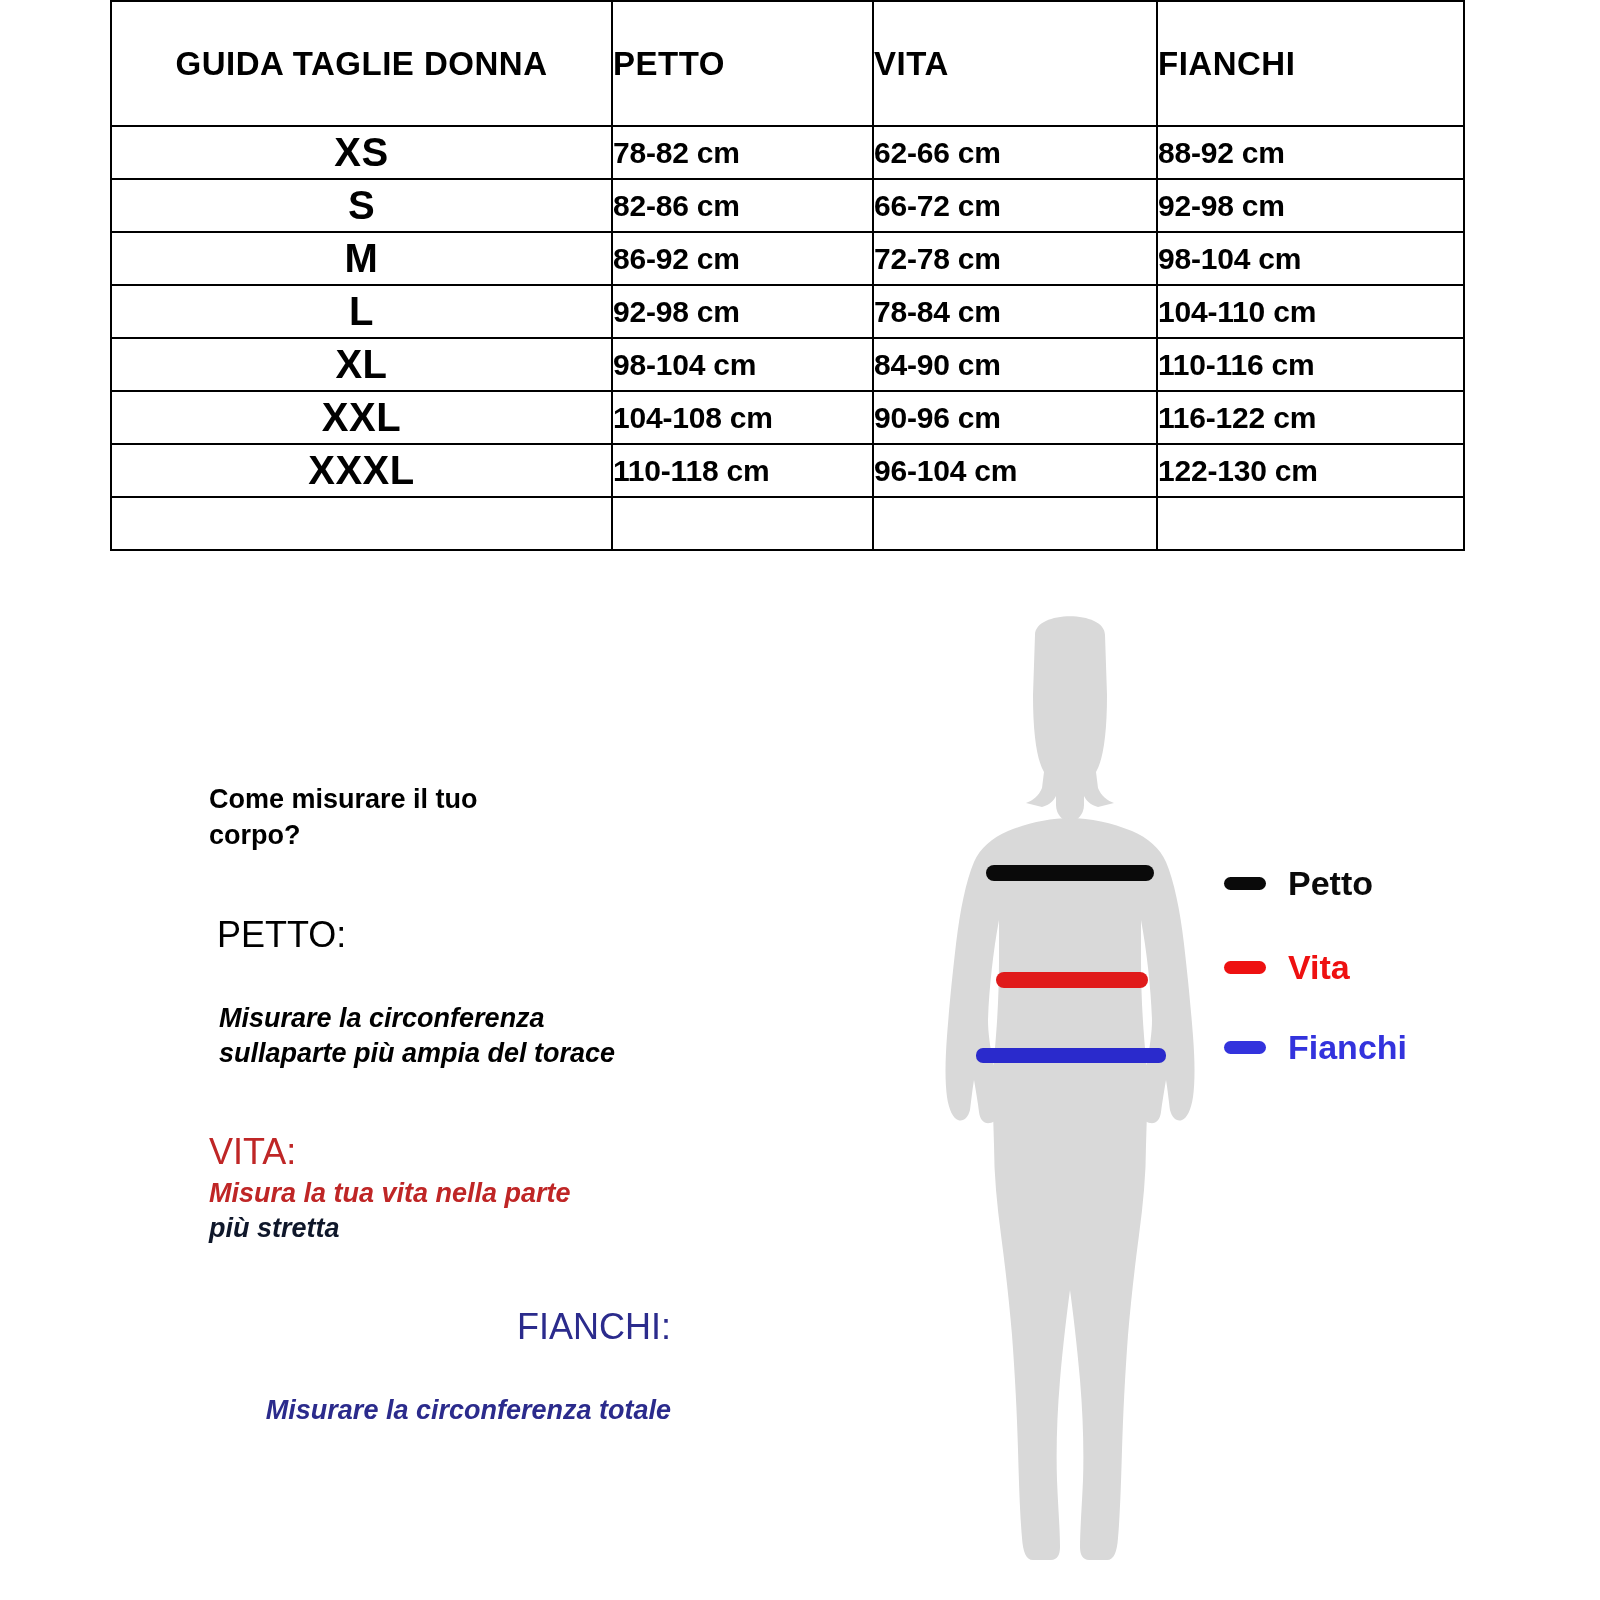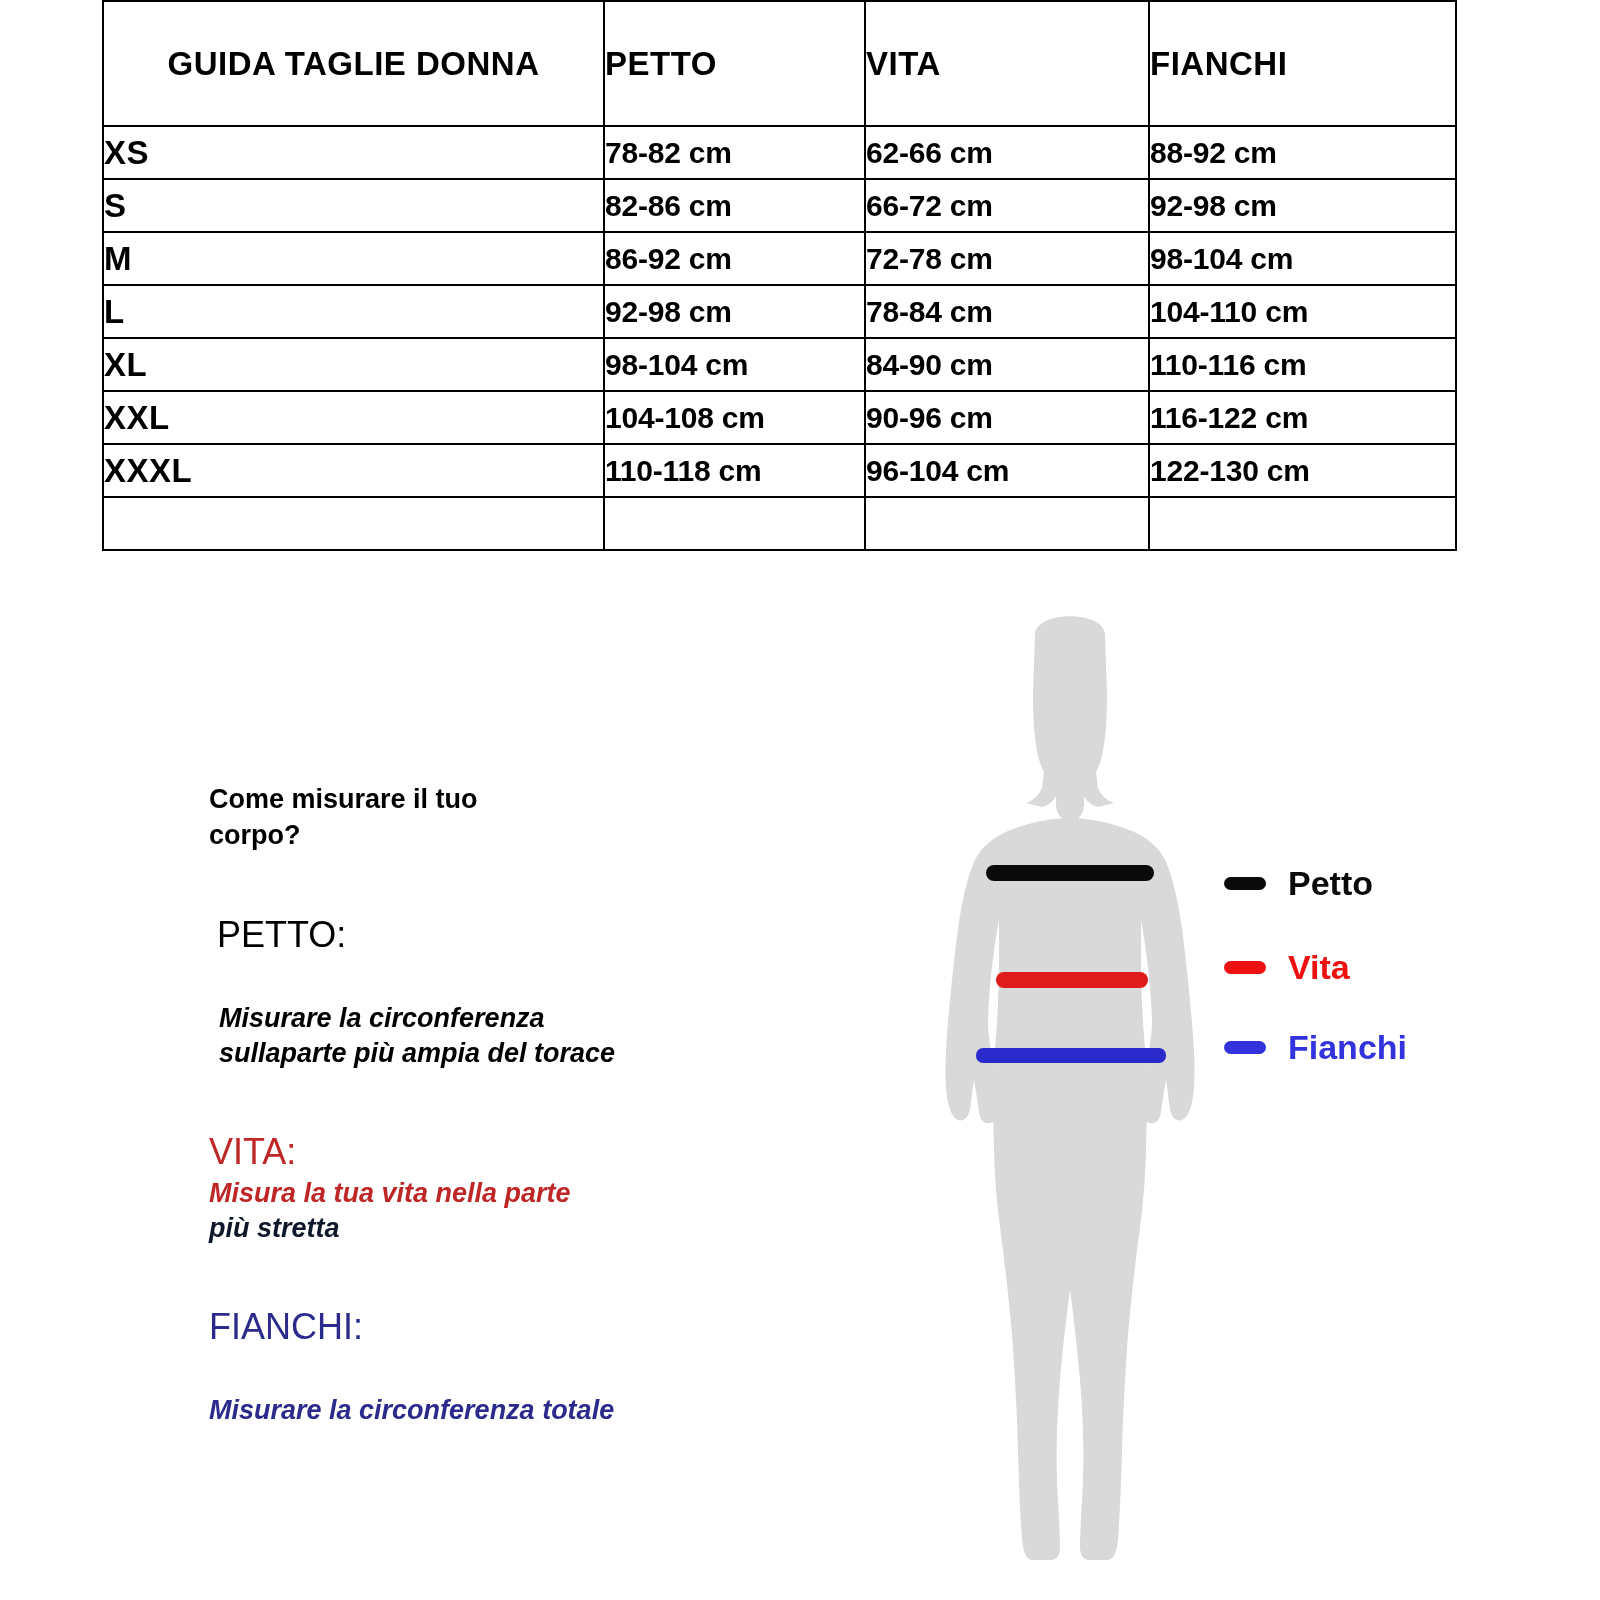--- a/index.html
+++ b/index.html
@@ -12,21 +12,21 @@
     height: 1600px;
     position: relative;
     font-family: "Liberation Sans", sans-serif;
     color: #000000;
     overflow: hidden;
   }
 
   
   #size-table {
     position: absolute;
-    left: 102px;
+    left: 110px;
     top: 0px;
     width: 1353px;
     border-collapse: collapse;
     table-layout: fixed;
   }
   #size-table col.c0 { width: 501px; }
   #size-table col.c1 { width: 261px; }
   #size-table col.c2 { width: 284px; }
   #size-table col.c3 { width: 307px; }
 
@@ -45,22 +45,22 @@
   }
   .hdr-col {
     text-align: left;
     padding-left: 20px;
     font-size: 33px;
     letter-spacing: 0.5px;
   }
 
   .data-row td { height: 51px; }
   .sz-label {
-    text-align: left;
-    font-size: 33px;
+    text-align: center;
+    font-size: 40px;
     font-weight: bold;
     padding-right: 210px;
     letter-spacing: 0.5px;
   }
   .sz-val {
     text-align: left;
     font-size: 30px;
     font-weight: normal;
     padding-left: 10px;
     letter-spacing: -0.2px;
@@ -93,21 +93,21 @@
     font-size: 27px;
     font-weight: bold;
     line-height: 1.3;
     margin: 0;
     padding-left: 10px;
     font-style: italic;
   }
   .gap-lg { height: 50px; }
   .gap-md { height: 42px; }
   .c-red { color: #BF2626; }
-  .c-blue { color: #2B2B8C; }
+  .c-blue { color: #2B2B8C; text-align: right; }
   .t-head-plain.c-red, .t-head-plain.c-blue { padding-left: 0px; }
   .t-body-bold.c-red, .t-body-bold.c-blue { padding-left: 0px; }
 
   
   #figure-wrap {
     position: absolute;
     left: 900px;
     top: 600px;
     width: 340px;
     height: 990px;

